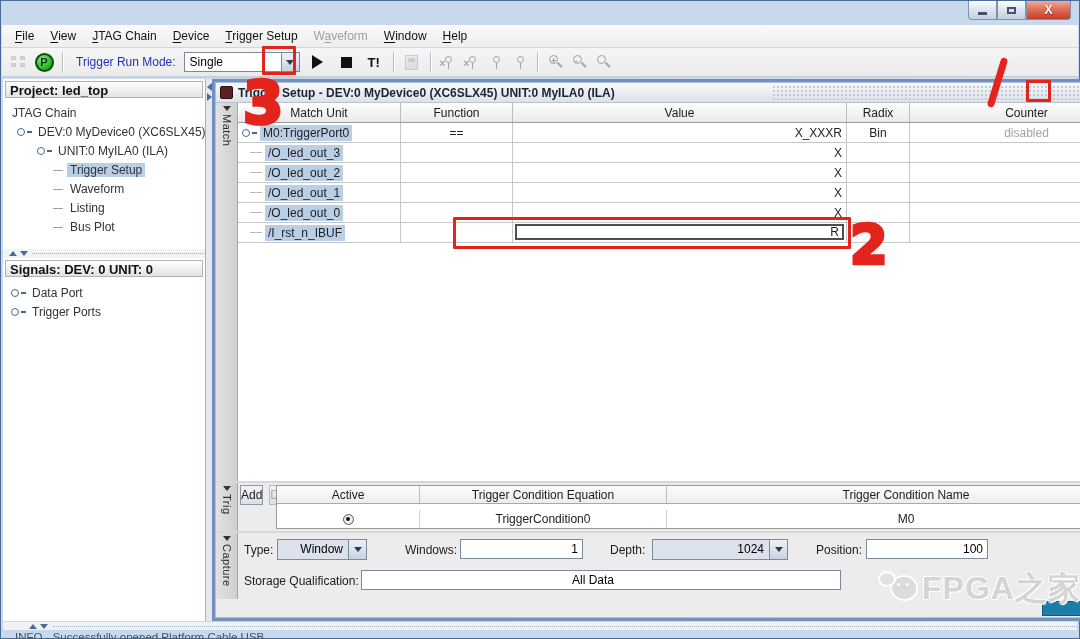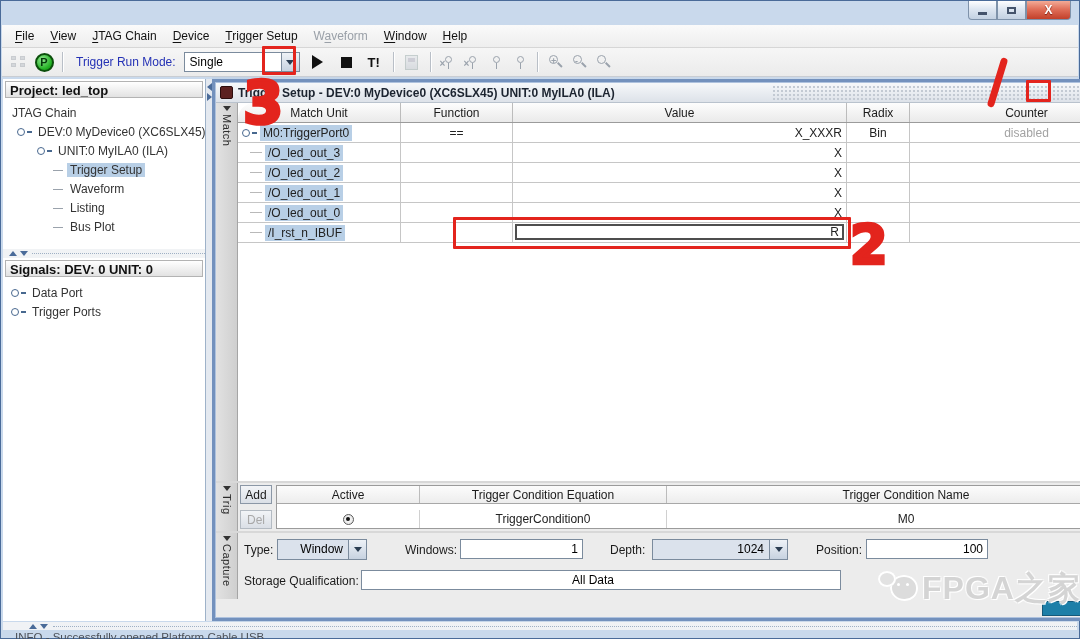--- a/index.html
+++ b/index.html
@@ -126,21 +126,21 @@
   .editbox { position:absolute; left:2px; right:2px; top:1px; bottom:2px; border:2px solid #4e4e4e; background:#fff;
     display:flex; align-items:center; justify-content:flex-end; padding-right:3px; }
   .vscroll { width:17px; background:#ececec; display:flex; flex-direction:column; flex:none; }
   .vs-corner { height:20px; background:linear-gradient(#fdfdfd,#eaeaea); border-bottom:1px solid #9b9b9b; }
   .vs-btn { height:17px; border:1px solid #9aa6b5; background:linear-gradient(#eef1f5,#d3dae2); display:flex; align-items:center; justify-content:center; }
   .vs-btn.down { margin-top:auto; }
   .vs-track { flex:1; background:#f2f2f2; border-left:1px solid #c5c5c5; }
 
   
   .sec-trig { height:48px; display:flex; background:#ececec; }
-  .trig-btns { width:36px; display:flex; flex-direction:column; gap:6px; padding:2px 2px; flex:none; }
+  .trig-btns { width:36px; display:flex; flex-direction:row; gap:6px; padding:2px 2px; flex:none; }
   .sbtn2 { height:20px; border:1px solid #8b97a6; background:linear-gradient(#f2f4f7,#dadfe6); display:flex; align-items:center; justify-content:center; color:#1b1b1b; }
   .sbtn2.disabled { color:#a8a8a8; border-color:#b3bac2; }
   .ttable { flex:1; margin:2px 1px 2px 2px; border:1px solid #9b9b9b; background:#fff; display:flex; flex-direction:column;gap:6px; }
   .thead, .trow { display:grid; grid-template-columns:143px 247px 1fr; height:20px; }
   .thead { background:linear-gradient(#fcfcfc,#ededed); border-bottom:1px solid #a8a8a8; }
   .thead .hc { border-right:1px solid #bcbcbc; display:flex; align-items:center; justify-content:center; color:#1b1b1b; }
   .trow .c { border-right:1px solid #d0d0d0; display:flex; align-items:center; justify-content:center; color:#222; }
   .radio { width:11px; height:11px; border:1px solid #5a5a5a; border-radius:50%; background:radial-gradient(#fff,#dcdcdc); position:relative; }
   .radio::after { content:""; position:absolute; left:2.5px; top:2.5px; width:4px; height:4px; background:#111; border-radius:50%; }
   .tspin { width:14px; display:flex; flex-direction:column; justify-content:space-between; padding:3px 1px; flex:none; }

